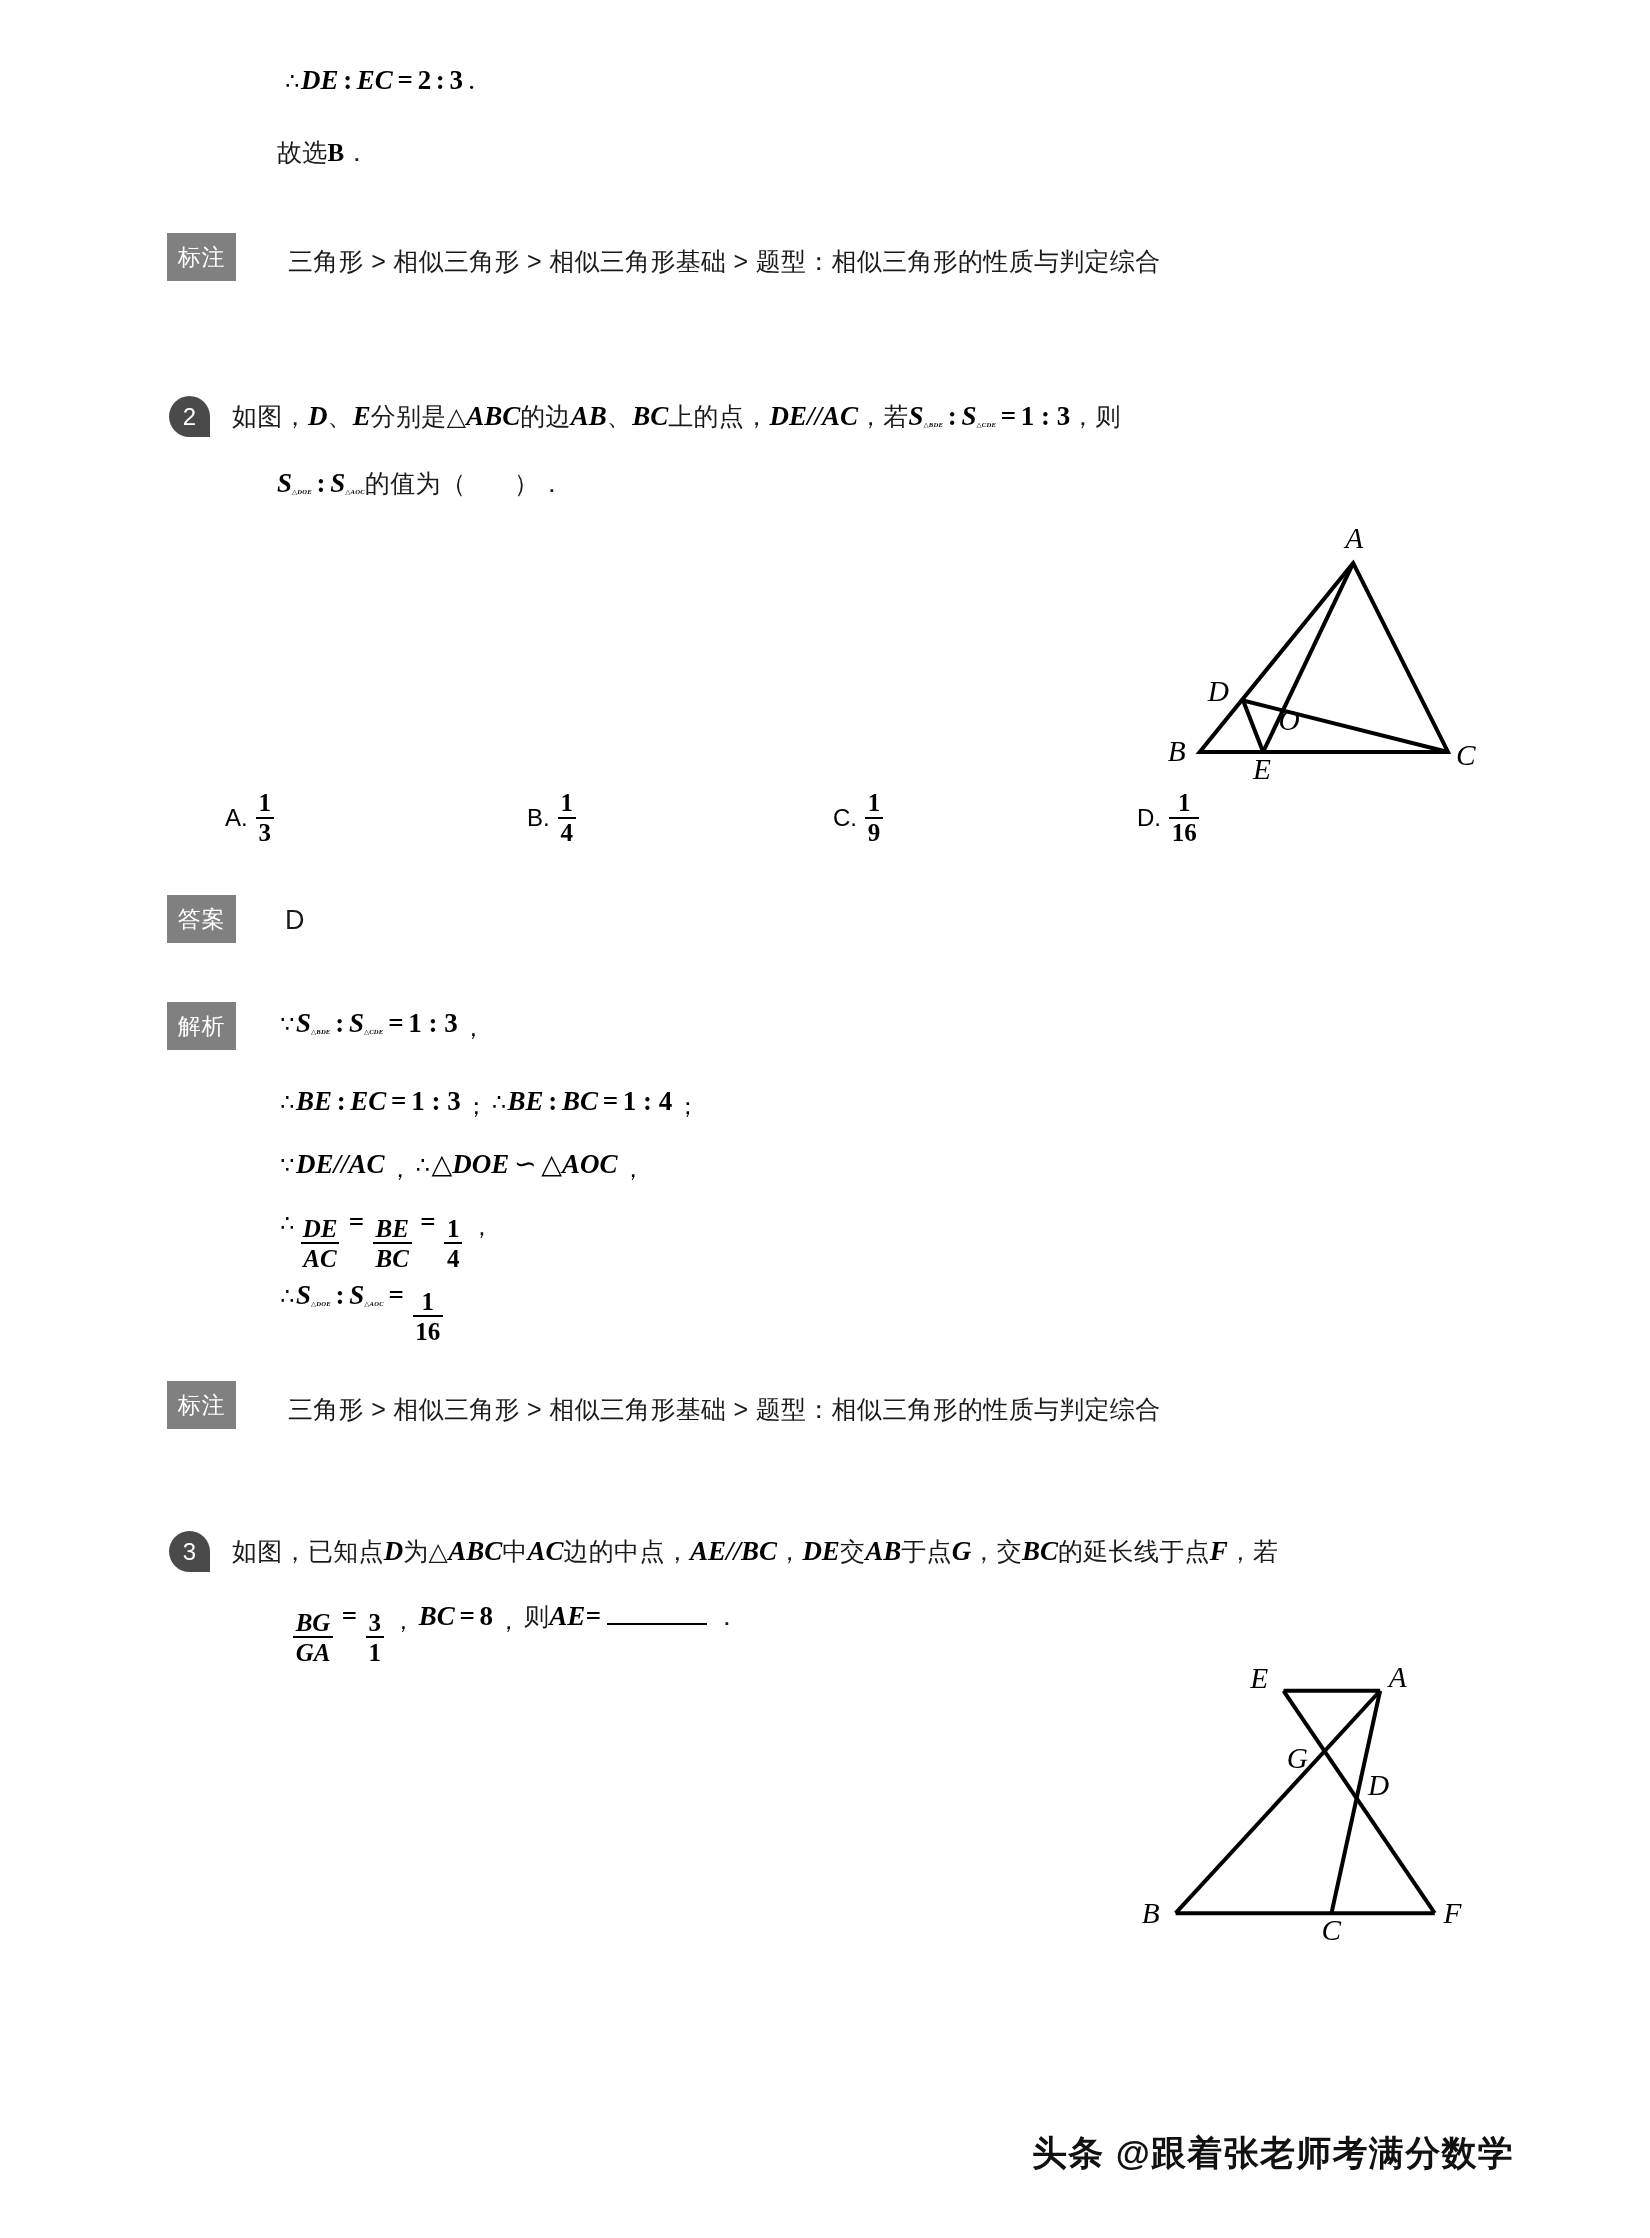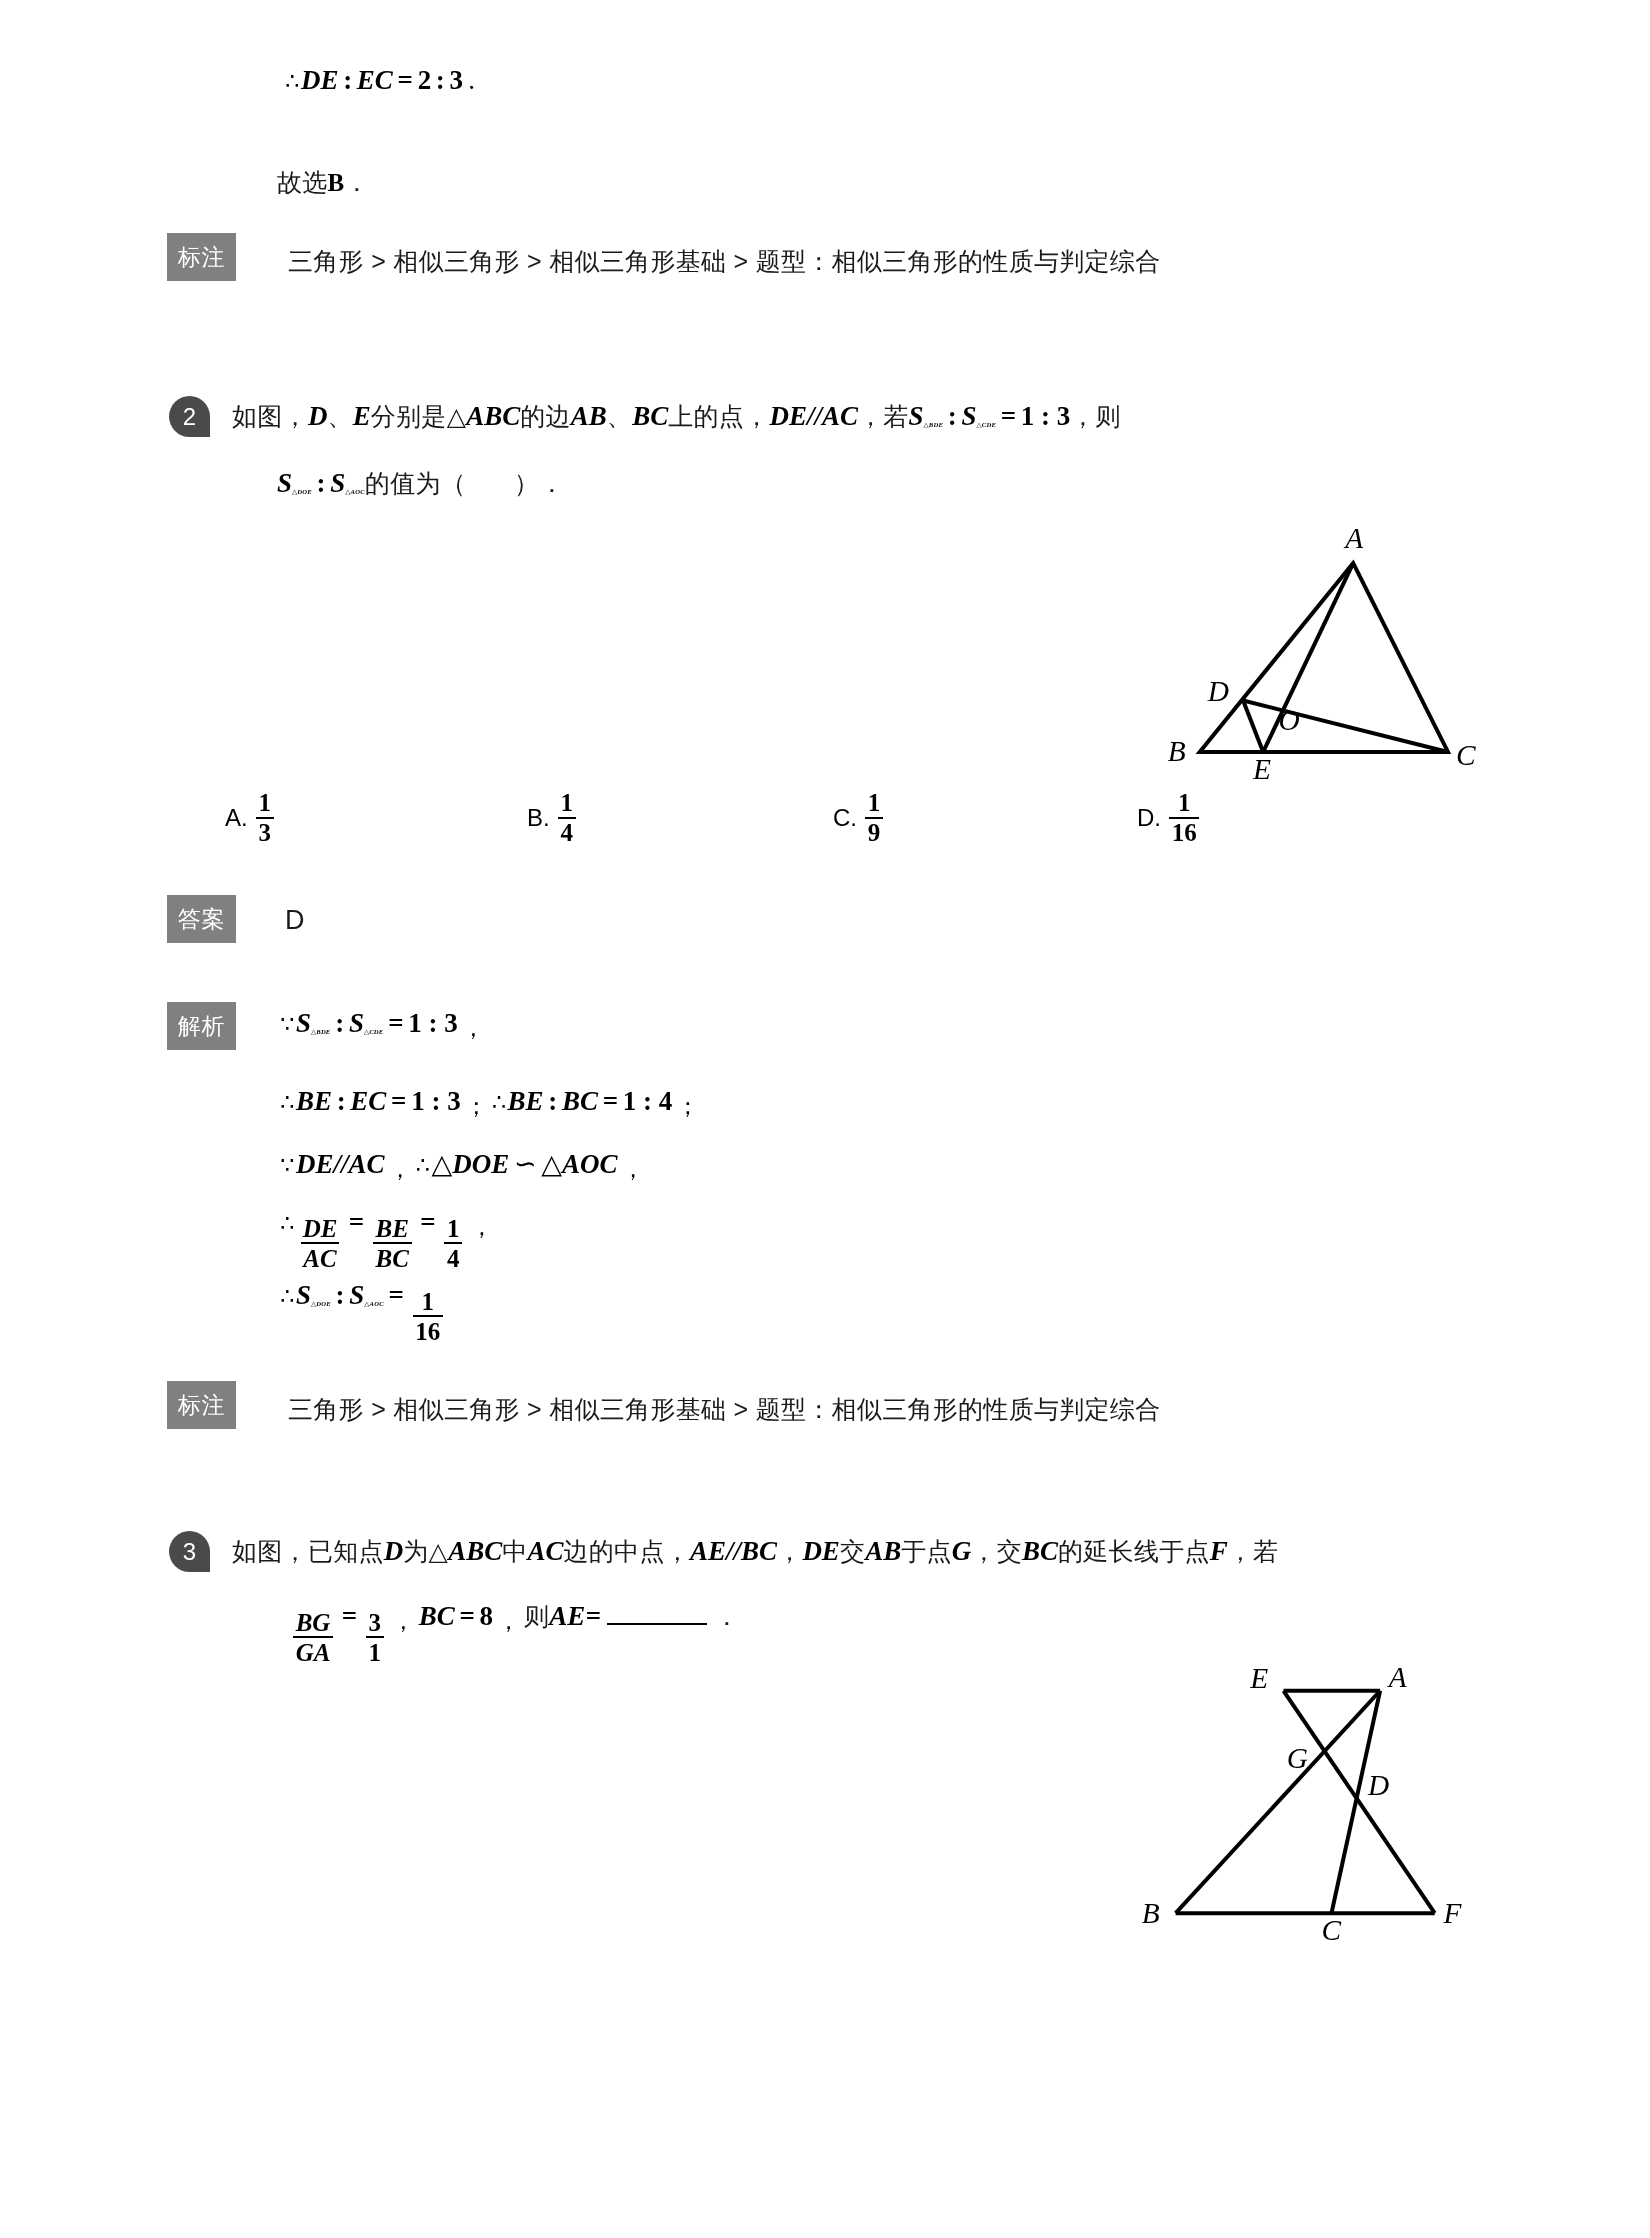--- a/index.html
+++ b/index.html
@@ -154,21 +154,21 @@
 </style>
 </head>
 <body>
 
 <div class="page">
 
   <div class="row" style="left:285px; top:65px;">
     <span class="therefore">∴</span><span class="mathi">DE</span><span class="op">:</span><span class="mathi">EC</span><span class="op">=</span><span class="mathr">2</span><span class="op">:</span><span class="mathr">3</span><span class="dot">.</span>
   </div>
 
-  <div class="row" style="left:277px; top:166px;">
+  <div class="row" style="left:277px; top:136px;">
     <span class="cn">故选</span><span class="mathr" style="font-size:25px;">B</span><span class="cn">．</span>
   </div>
 
   <div class="chip" style="left:167px; top:233px;">标注</div>
   <div class="row cn" style="left:288px; top:245px;">三角形 &gt; 相似三角形 &gt; 相似三角形基础 &gt; 题型：相似三角形的性质与判定综合</div>
 
   <div class="qbadge" style="left:169px; top:396px;">2</div>
 
   <div class="row" style="left:232px; top:400px;">
     <span class="cn">如图，</span><span class="mathi">D</span><span class="cn">、</span><span class="mathi">E</span><span class="cn">分别是△</span><span class="mathi">ABC</span><span class="cn">的边</span><span class="mathi">AB</span><span class="cn">、</span><span class="mathi">BC</span><span class="cn">上的点，</span><span class="mathi">DE//AC</span><span class="cn">，若</span><span class="mathi">S</span><span class="mathi sub">△BDE</span><span class="op">:</span><span class="mathi">S</span><span class="mathi sub">△CDE</span><span class="op">=</span><span class="mathr">1 : 3</span><span class="cn">，则</span>
@@ -304,15 +304,19 @@
       <text x="185" y="72" font-family="Liberation Serif, serif" font-style="italic" font-size="44" fill="#000">E</text>
       <text x="393" y="70" font-family="Liberation Serif, serif" font-style="italic" font-size="44" fill="#000">A</text>
       <text x="240" y="192" font-family="Liberation Serif, serif" font-style="italic" font-size="44" fill="#000">G</text>
       <text x="362" y="232" font-family="Liberation Serif, serif" font-style="italic" font-size="44" fill="#000">D</text>
       <text x="22" y="424" font-family="Liberation Serif, serif" font-style="italic" font-size="44" fill="#000">B</text>
       <text x="292" y="450" font-family="Liberation Serif, serif" font-style="italic" font-size="44" fill="#000">C</text>
       <text x="475" y="424" font-family="Liberation Serif, serif" font-style="italic" font-size="44" fill="#000">F</text>
     </svg>
   </div>
 
+  <div class="footer" style="left:1032px; top:2130px;">
+    <span>头条</span>
+    <span>@跟着张老师考满分数学</span>
+  </div>
 
 </div>
 
 
 </body></html>

